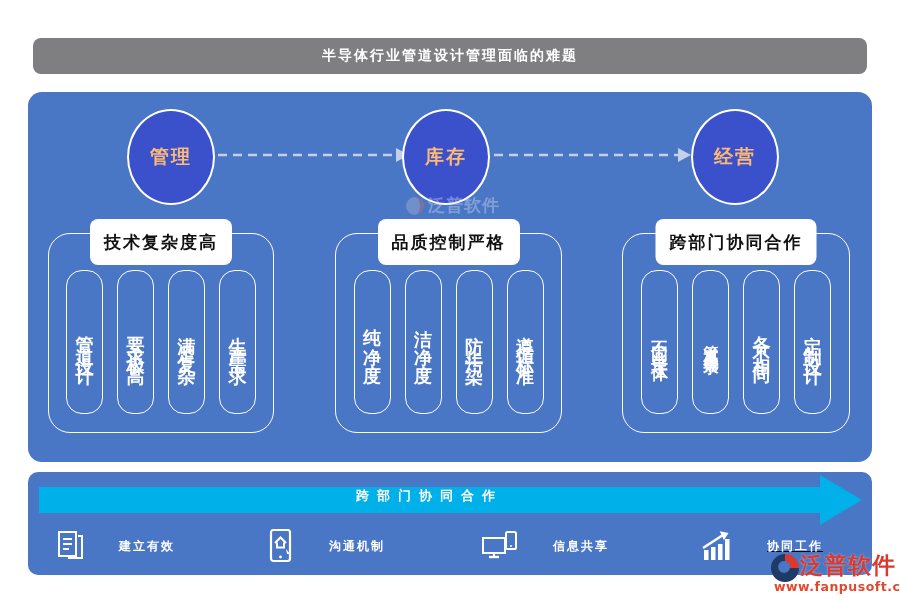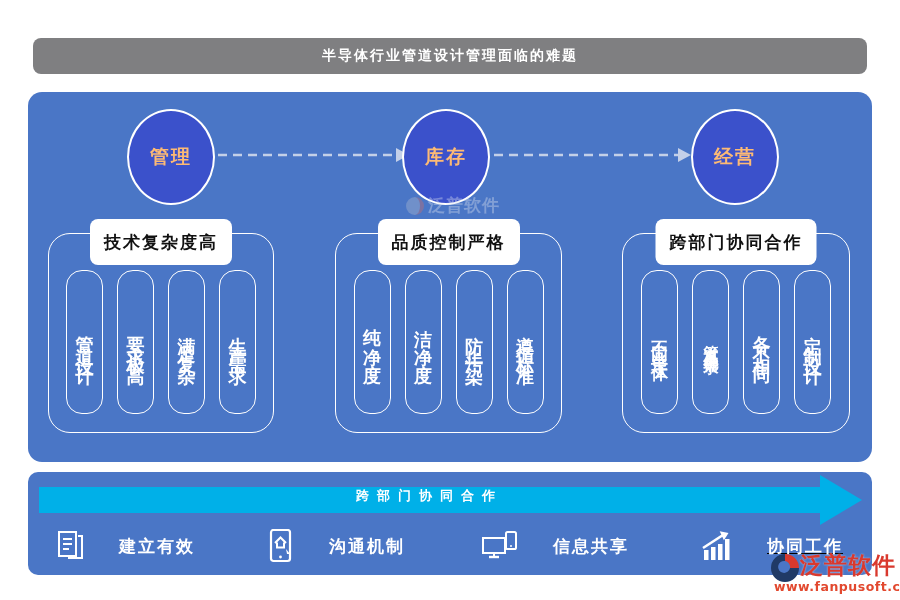--- a/index.html
+++ b/index.html
@@ -44,21 +44,21 @@
   .wm-faint .wm-txt{color:#dde3ef;font-size:17px;font-weight:700;letter-spacing:1px;}
 
   
   .bottom-panel{position:absolute;left:28px;top:472px;width:844px;height:103px;background:#4a76c6;border-radius:10px;}
   .banner-shaft{position:absolute;left:11px;top:15px;width:781px;height:26px;background:#00b0e8;}
   .banner-head{position:absolute;left:792px;top:3px;width:0;height:0;
                border-left:42px solid #00b0e8;border-top:25px solid transparent;border-bottom:25px solid transparent;}
   .banner-label{position:absolute;left:11px;top:15px;width:781px;height:18px;display:flex;align-items:center;justify-content:center;
                 color:#fff;font-size:13px;font-weight:700;letter-spacing:8px;}
   .bitem{position:absolute;top:54px;height:40px;display:flex;align-items:center;gap:34px;}
-  .bitem .ilabel{color:#fff;font-size:17px;font-weight:700;letter-spacing:2px;white-space:nowrap;}
+  .bitem .ilabel{color:#fff;font-size:12px;font-weight:700;letter-spacing:2px;white-space:nowrap;}
   .bi1{left:27px;} .bi2{left:237px;} .bi3{left:453px;} .bi4{left:673px;text-decoration:underline;}
   .icn{display:flex;align-items:center;justify-content:center;}
 
   
   .wm-br{position:absolute;left:768px;top:548px;width:132px;}
   .wm-logo{position:absolute;left:2px;top:5px;}
   .wm-brand{position:absolute;left:32px;top:2px;color:#d9392e;font-size:23px;font-weight:700;letter-spacing:1px;
             text-shadow:0 0 2px rgba(255,255,255,0.6);white-space:nowrap;}
   .wm-url{position:absolute;left:6px;top:31px;color:#e2482e;font-size:12.5px;font-weight:700;letter-spacing:0.5px;white-space:nowrap;}
 </style>

